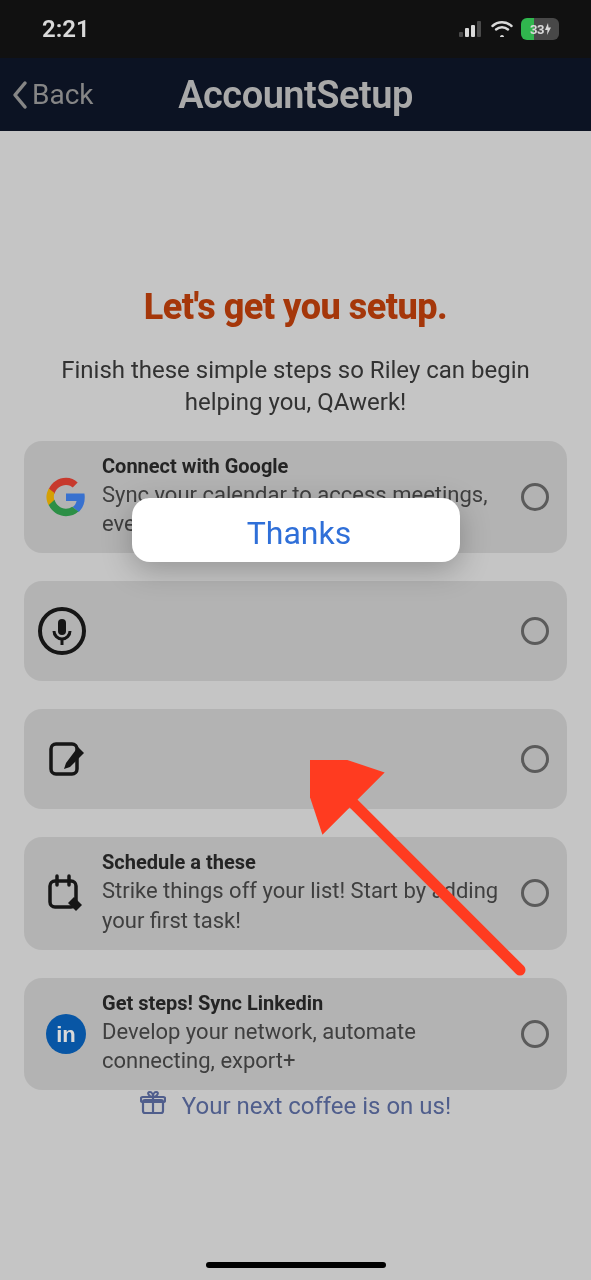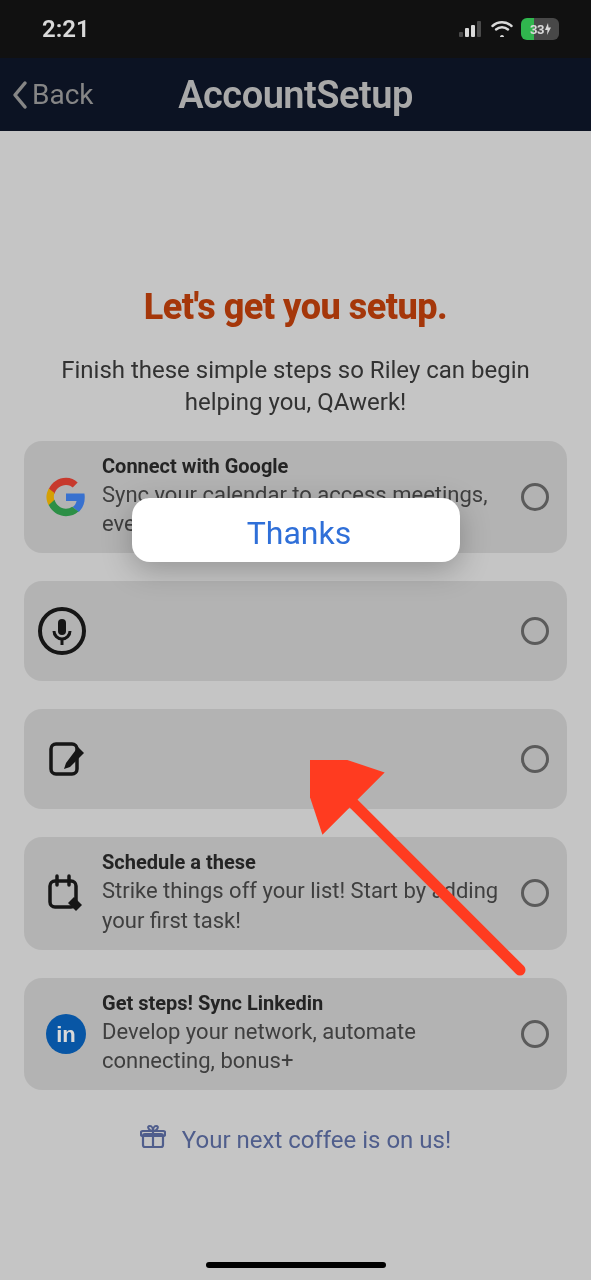--- a/index.html
+++ b/index.html
@@ -144,21 +144,20 @@
       line-height: 1.35;
     }
     .card-radio {
       width: 28px;
       height: 28px;
       border: 3px solid #6b6b6b;
       border-radius: 50%;
       flex-shrink: 0;
     }
     .coffee-link {
-      margin-top: 34px;
       text-align: center;
       font-size: 24px;
       color: #5e6fa5;
       display: flex;
       align-items: center;
       justify-content: center;
       gap: 16px;
     }
 
     
@@ -326,21 +325,21 @@
 
     <div class="card">
       <div class="card-icon">
         <svg width="40" height="40" viewBox="0 0 40 40">
           <circle cx="20" cy="20" r="20" fill="#0A66C2"></circle>
           <text x="20" y="28" font-size="22" font-weight="700" fill="#fff" text-anchor="middle" font-family="Arial">in</text>
         </svg>
       </div>
       <div class="card-body">
         <div class="card-title">Get steps! Sync Linkedin</div>
-        <div class="card-desc">Develop your network, automate connecting, bonus+</div>
+        <div class="card-desc">Develop your network, automate connecting, export+</div>
       </div>
       <div class="card-radio"></div>
     </div>
 
   </div>
 
   <div class="coffee-link">
     <span>
       <svg width="26" height="26" viewBox="0 0 26 26">
         <rect x="3" y="10" width="20" height="13" rx="2" fill="none" stroke="#5e6fa5" stroke-width="2.2"></rect>

